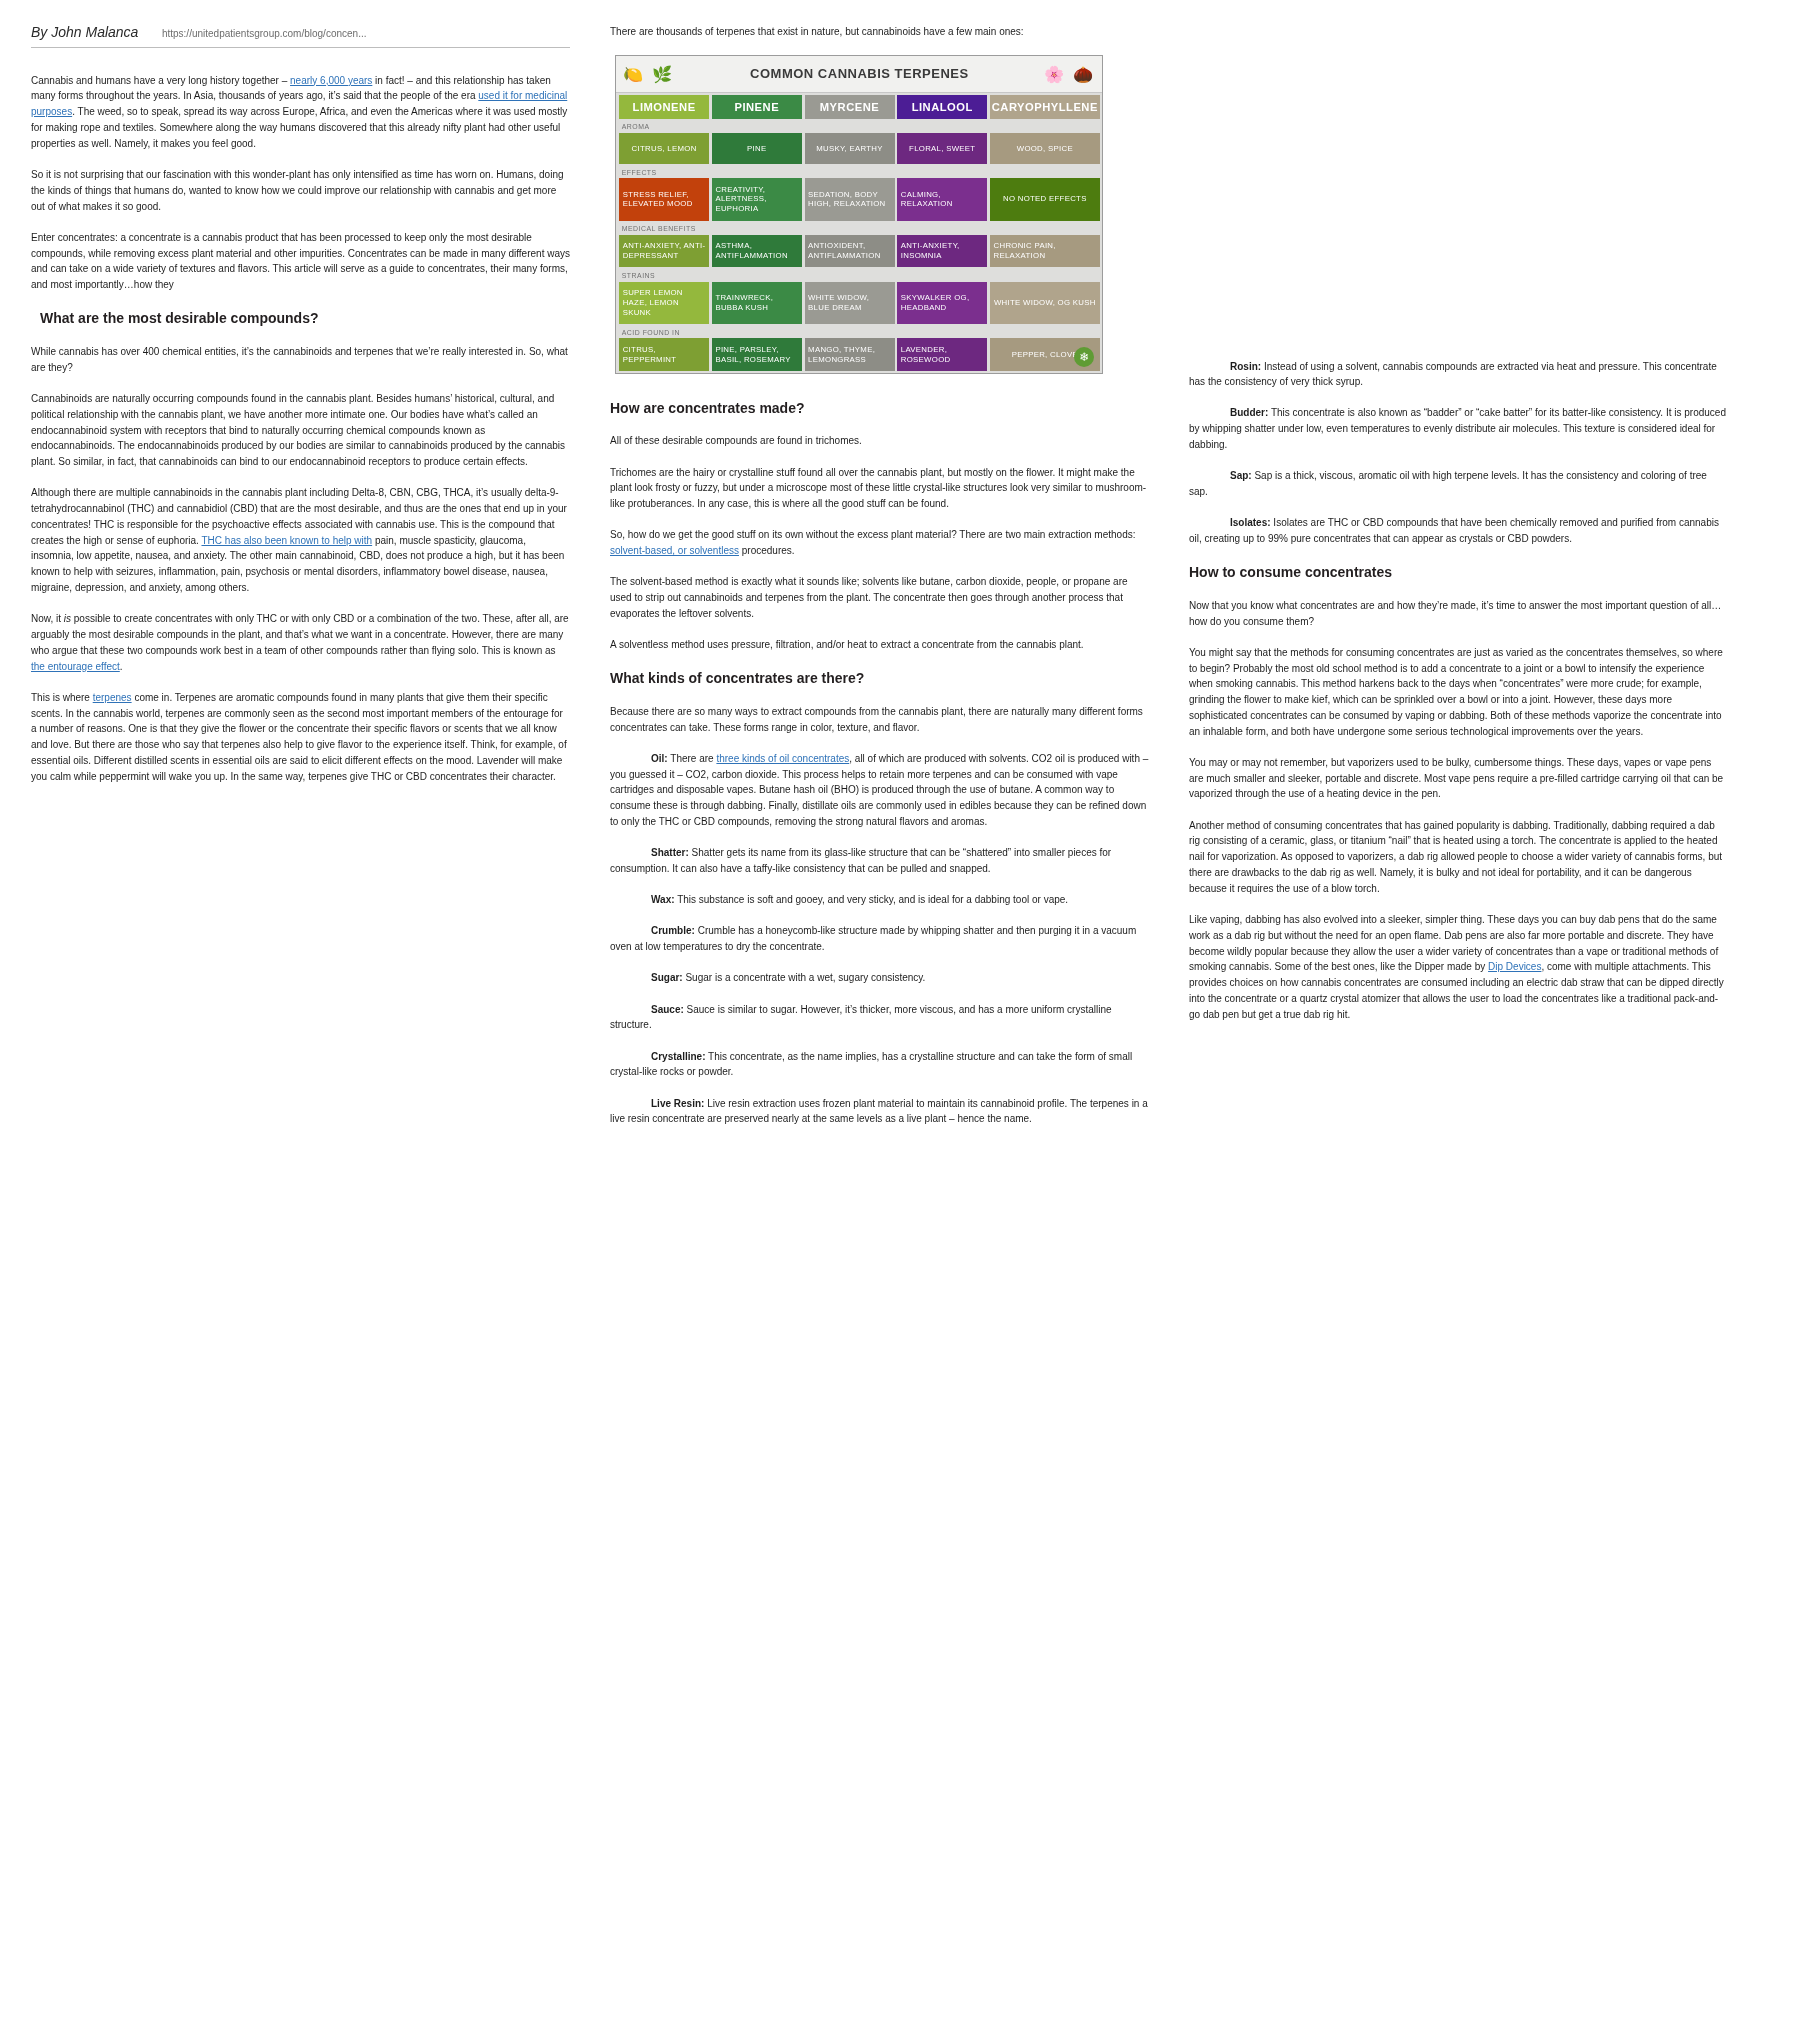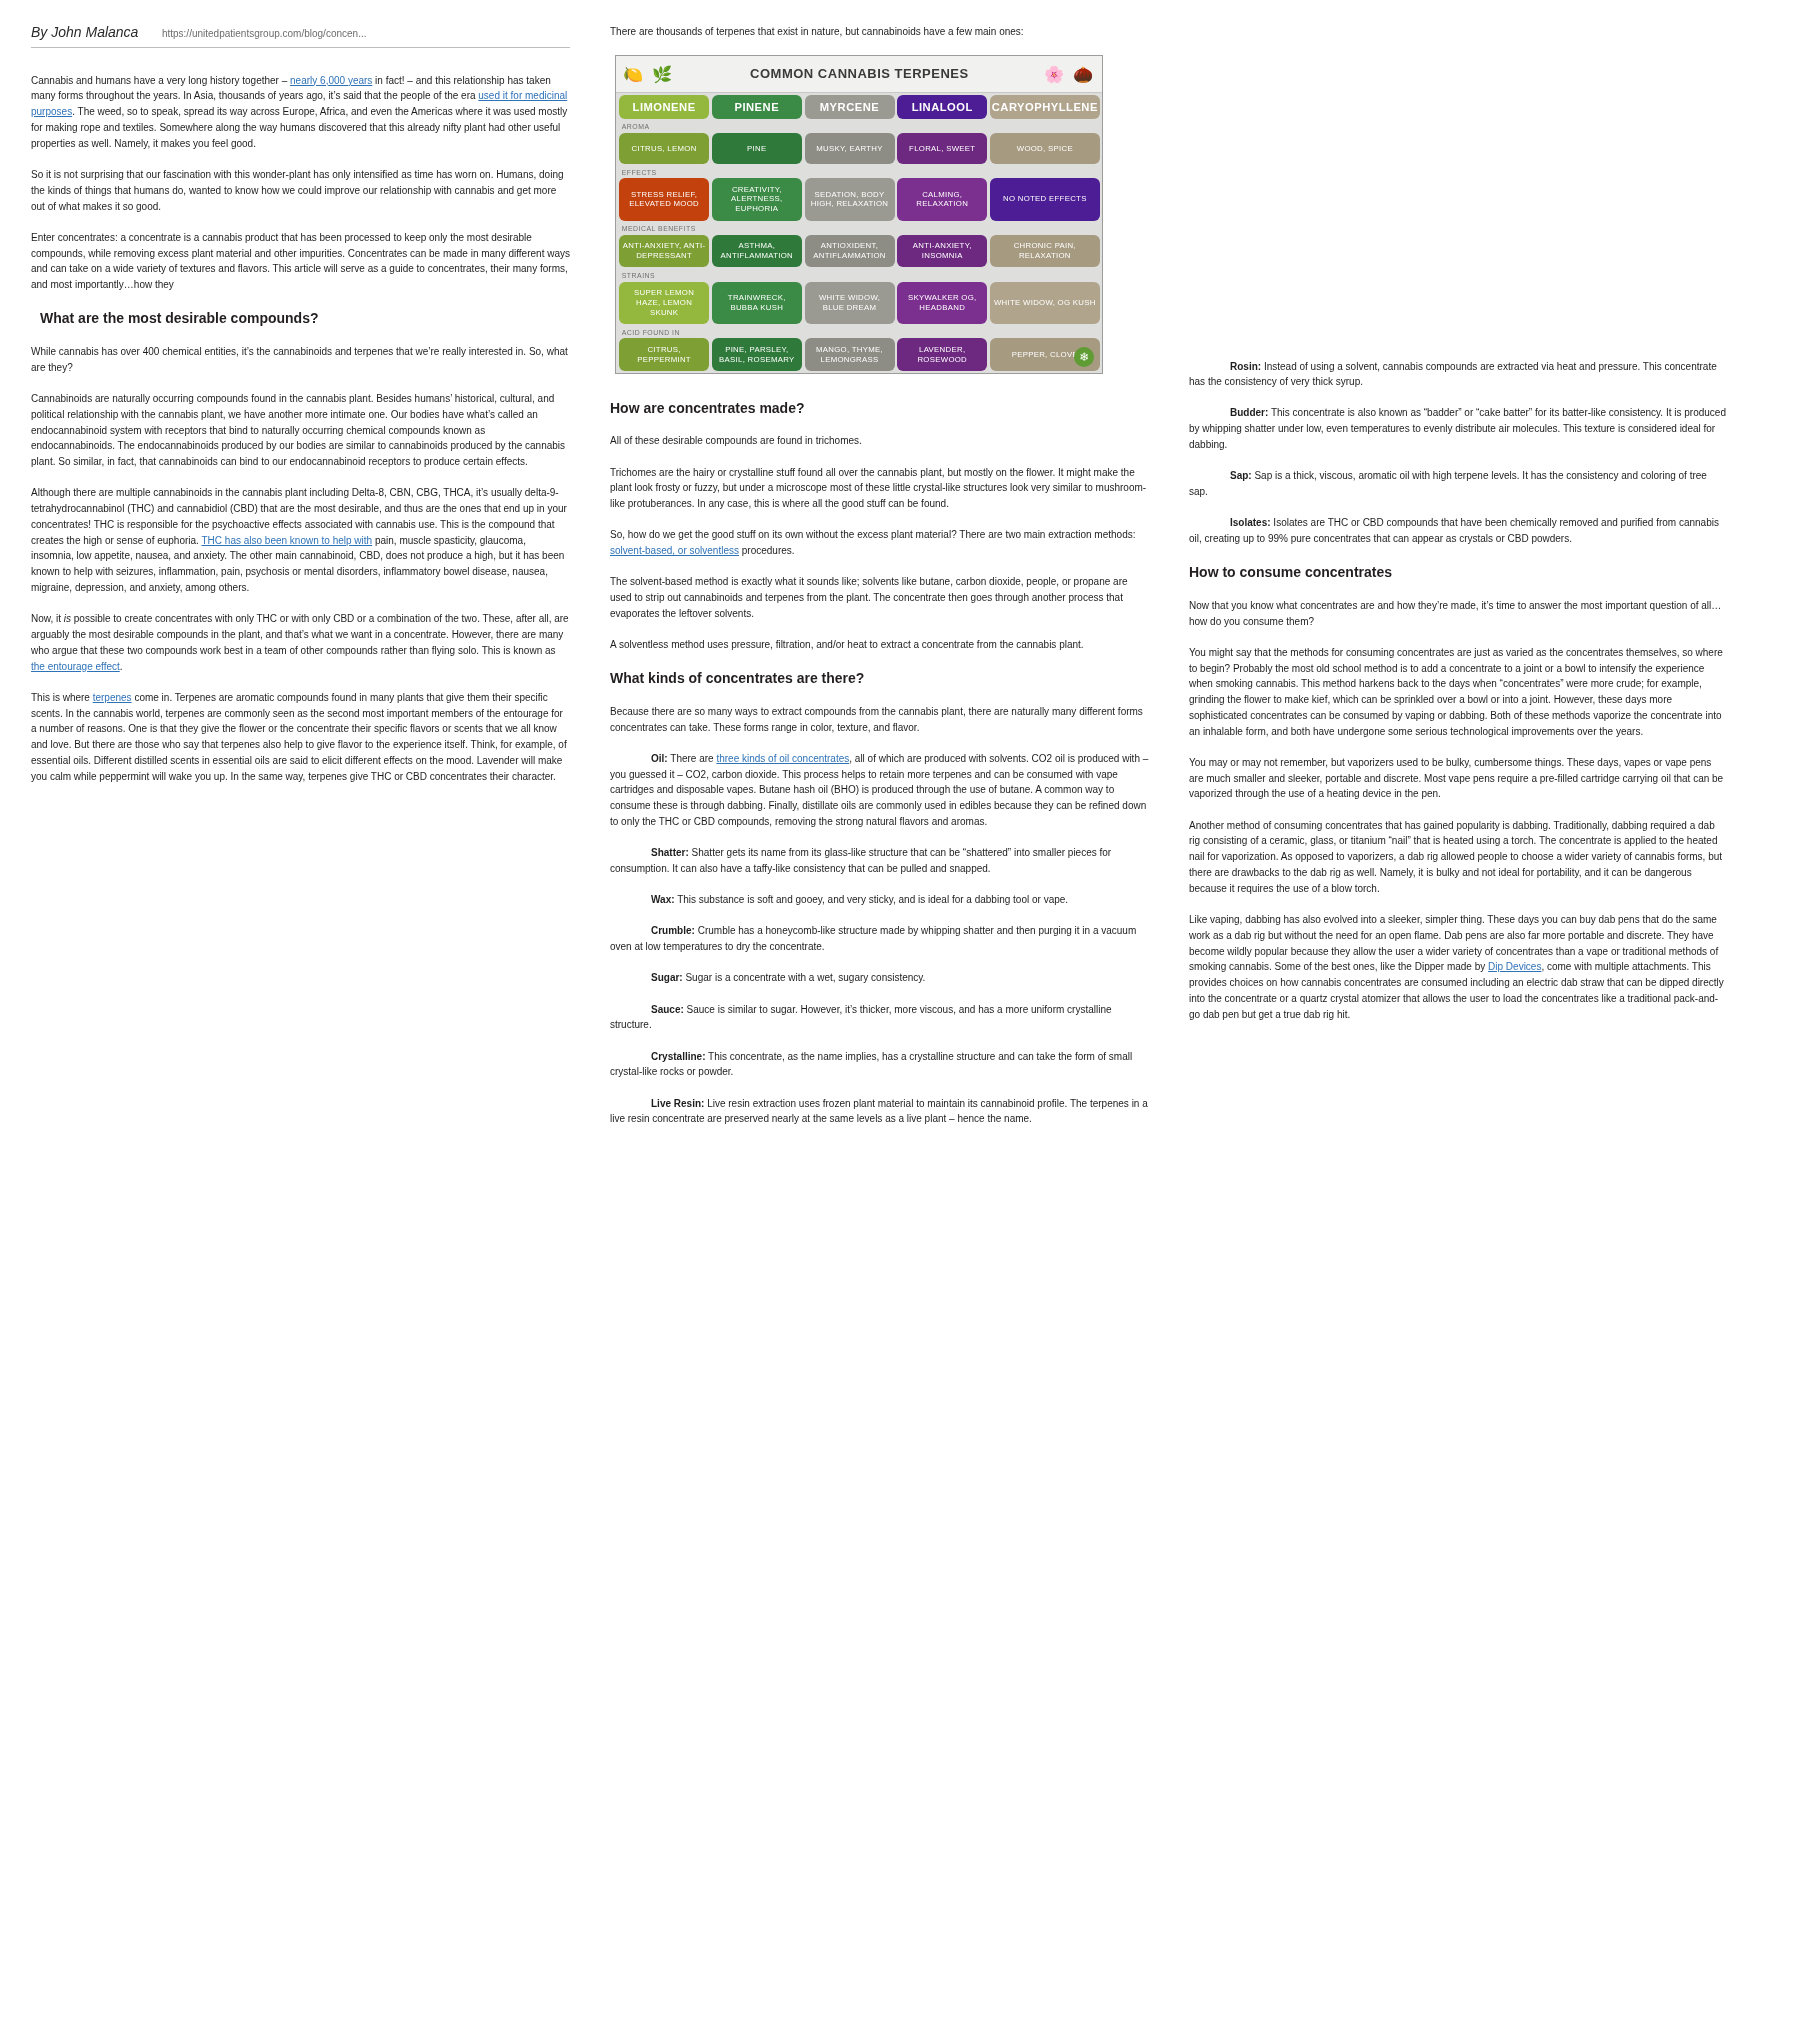--- a/index.html
+++ b/index.html
@@ -120,28 +120,26 @@
     grid-template-columns: repeat(5, 1fr);
     gap: 2.7px;
     padding: 2.7px;
     background: #dededc;
   }
   .terp-cell {
     color: #fff;
     font-size: 7.8px;
     line-height: 1.28;
     letter-spacing: 0.3px;
-    text-align: center;
     padding: 6.3px 3.6px;
     min-height: 31px;
     display: flex;
     align-items: center;
     justify-content: center;
     box-sizing: border-box;
-    border-radius: 6px;
   }
   .terp-cell.name {
     font-size: 11.2px;
     font-weight: bold;
     letter-spacing: 0.5px;
     min-height: 23.5px;
     padding: 4.5px 1.8px;
   }
   .rowlabel {
     grid-column: 1 / -1;
@@ -220,21 +218,21 @@
           <div class="terp-cell" style="background:#2f7a3a">PINE</div>
           <div class="terp-cell" style="background:#8d8d86">MUSKY, EARTHY</div>
           <div class="terp-cell" style="background:#6d2880">FLORAL, SWEET</div>
           <div class="terp-cell" style="background:#a69a80">WOOD, SPICE</div>
 
           <div class="rowlabel">EFFECTS</div>
           <div class="terp-cell" style="background:#c2410c">STRESS RELIEF, ELEVATED MOOD</div>
           <div class="terp-cell" style="background:#3b8a45">CREATIVITY, ALERTNESS, EUPHORIA</div>
           <div class="terp-cell" style="background:#9a9a93">SEDATION, BODY HIGH, RELAXATION</div>
           <div class="terp-cell" style="background:#7b2f8e">CALMING, RELAXATION</div>
-          <div class="terp-cell" style="background:#4c1d95">NO NOTED EFFECTS</div>
+          <div class="terp-cell" style="background:#4d7c0f">NO NOTED EFFECTS</div>
 
           <div class="rowlabel">MEDICAL BENEFITS</div>
           <div class="terp-cell" style="background:#7e9f33">ANTI-ANXIETY, ANTI-DEPRESSANT</div>
           <div class="terp-cell" style="background:#2f7a3a">ASTHMA, ANTIFLAMMATION</div>
           <div class="terp-cell" style="background:#8d8d86">ANTIOXIDENT, ANTIFLAMMATION</div>
           <div class="terp-cell" style="background:#6d2880">ANTI-ANXIETY, INSOMNIA</div>
           <div class="terp-cell" style="background:#a69a80">CHRONIC PAIN, RELAXATION</div>
 
           <div class="rowlabel">STRAINS</div>
           <div class="terp-cell" style="background:#94b83d">SUPER LEMON HAZE, LEMON SKUNK</div>

